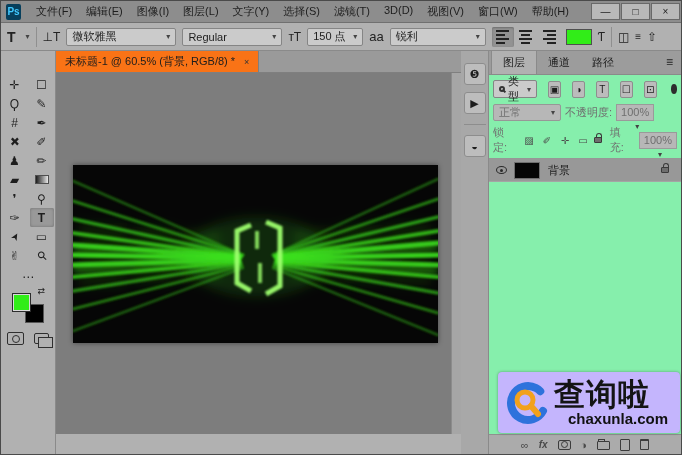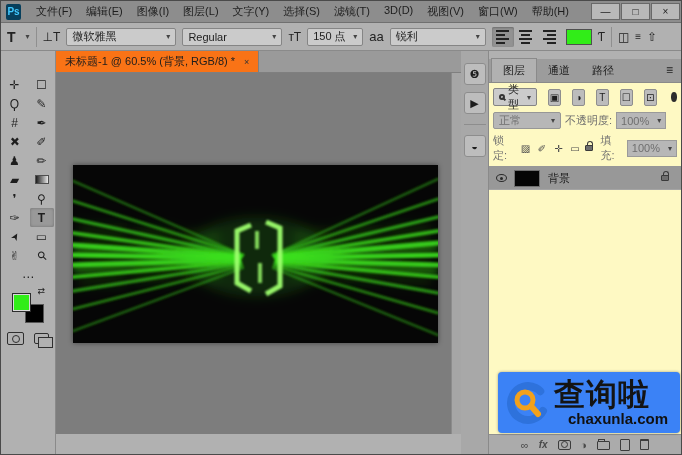--- a/index.html
+++ b/index.html
@@ -75,39 +75,39 @@
   .docinfo{margin-left:42px;color:#2e2e2e;}
   .chev{margin-left:32px;color:#444;cursor:pointer;}
   
   .dockstrip{position:absolute;left:460px;top:50px;width:28px;bottom:0;background:#a8a8a8;
              border-right:1px solid #8a8a8a;display:flex;flex-direction:column;align-items:center;
              padding-top:12px;gap:7px;}
   .dock-ic{width:22px;height:22px;background:#bdbdbd;border:1px solid #8d8d8d;border-radius:3px;
            display:flex;align-items:center;justify-content:center;font-size:11px;cursor:pointer;}
   .dock-sep{width:22px;height:1px;background:#8d8d8d;margin:3px 0;}
   
-  .layers{position:absolute;left:488px;top:50px;right:0;bottom:0;background:#fef9c3;margin-top:8px;}
+  .layers{position:absolute;left:488px;top:50px;right:0;bottom:0;background:#86efac;}
   .ptabs{height:24px;background:#9c9c9c;display:flex;align-items:flex-end;padding:2px 2px 0 2px;
          border-bottom:1px solid #8a8a8a;}
   .ptab{padding:4px 11px 4px;cursor:pointer;}
   .ptab.active{background:#b1b1b1;border:1px solid #8a8a8a;border-bottom:none;}
   .pmenu{margin-left:auto;padding:0 6px 5px;cursor:pointer;font-size:12px;}
   .filterrow{display:flex;align-items:center;gap:11px;padding:5px 4px 4px;}
   .kindsel{width:62px;height:18px;}
   .minimag{width:6px;height:6px;border:2px solid #333;border-radius:50%;position:relative;margin-right:3px;flex:none;}
   .minimag::after{content:"";position:absolute;width:4px;height:2px;background:#333;
                   transform:rotate(45deg);right:-3px;bottom:-2px;}
   .krow-ic{width:19px;height:17px;border:1px solid #8e8e8e;background:#bcbcbc;border-radius:2px;
            display:flex;align-items:center;justify-content:center;font-size:10px;cursor:pointer;}
   .pin-ic{width:10px;height:10px;background:#2d2d2d;border-radius:50%;margin-left:3px;cursor:pointer;}
   .blendrow,.lockrow{display:flex;align-items:center;gap:4px;padding:2px 4px;color:#6f6f6f;}
   .graysel{color:#6f6f6f;background:#b7b7b7;border-color:#979797;}
   .w-blend{width:68px;height:17px;}
   .valbox{border:1px solid #9a9a9a;background:#b7b7b7;padding:1px 4px;height:17px;
-          display:flex;align-items:center;gap:4px;}
+          display:flex;align-items:center;gap:4px;flex-direction:column;}
   .lock-ic{font-size:10px;color:#4c4c4c;width:14px;text-align:center;cursor:pointer;}
   .padlock{width:8px;height:6px;border:1px solid #3a3a3a;border-radius:1px;background:#6e6e6e;
            position:relative;display:inline-block;}
   .padlock::before{content:"";position:absolute;width:4px;height:4px;border:1px solid #3a3a3a;
                    border-bottom:none;border-radius:3px 3px 0 0;top:-5px;left:1px;}
   .layerlist{border-top:1px solid #979797;margin-top:1px;}
   .lrow{height:23px;display:flex;align-items:center;padding:0 3px;border-bottom:1px solid #a4a4a4;cursor:pointer;}
   .lrow.selected{background:#989898;}
   .eye{width:11px;height:8px;border:1px solid #2a2a2a;border-radius:50%;position:relative;
        margin:0 7px 0 4px;flex:none;cursor:pointer;}
@@ -121,21 +121,21 @@
   .pb-ic{cursor:pointer;font-size:11px;display:flex;align-items:center;}
   .fx{font-style:italic;font-weight:bold;font-size:10px;}
   .ic-mask{width:13px;height:10px;border:1px solid #3c3c3c;border-radius:2px;display:flex;
            align-items:center;justify-content:center;}
   .ic-mask::after{content:"";width:5px;height:5px;border:1px solid #3c3c3c;border-radius:50%;}
   .ic-folder{width:13px;height:9px;border:1px solid #3c3c3c;border-radius:1px;position:relative;margin-top:2px;}
   .ic-folder::before{content:"";position:absolute;left:0;top:-3px;width:5px;height:2px;border:1px solid #3c3c3c;border-bottom:none;}
   .ic-page{width:10px;height:12px;border:1px solid #3c3c3c;border-radius:1px;}
   .ic-trash{width:9px;height:11px;border:1px solid #3c3c3c;border-top-width:2px;border-radius:1px;}
   
-  .watermark{position:absolute;left:497px;top:371px;width:182px;height:61px;background:#3b82f6;
+  .watermark{position:absolute;left:497px;top:371px;width:182px;height:61px;background:#c4b5fd;
              border-radius:4px;box-shadow:0 0 3px rgba(0,0,0,.35);display:flex;align-items:center;
              padding:2px 4px 2px 6px;z-index:6;}
   .wm-col{display:flex;flex-direction:column;line-height:1;margin-left:2px;}
   .wm-title{font-size:31px;font-weight:bold;color:#141414;letter-spacing:1px;
             font-family:"Liberation Serif","DejaVu Serif",serif;}
   .wm-domain{font-size:15px;font-weight:bold;color:#111;margin-top:1px;margin-left:14px;
              font-family:"Liberation Sans","DejaVu Sans",sans-serif;}
 </style>
 </head>
 <body>

